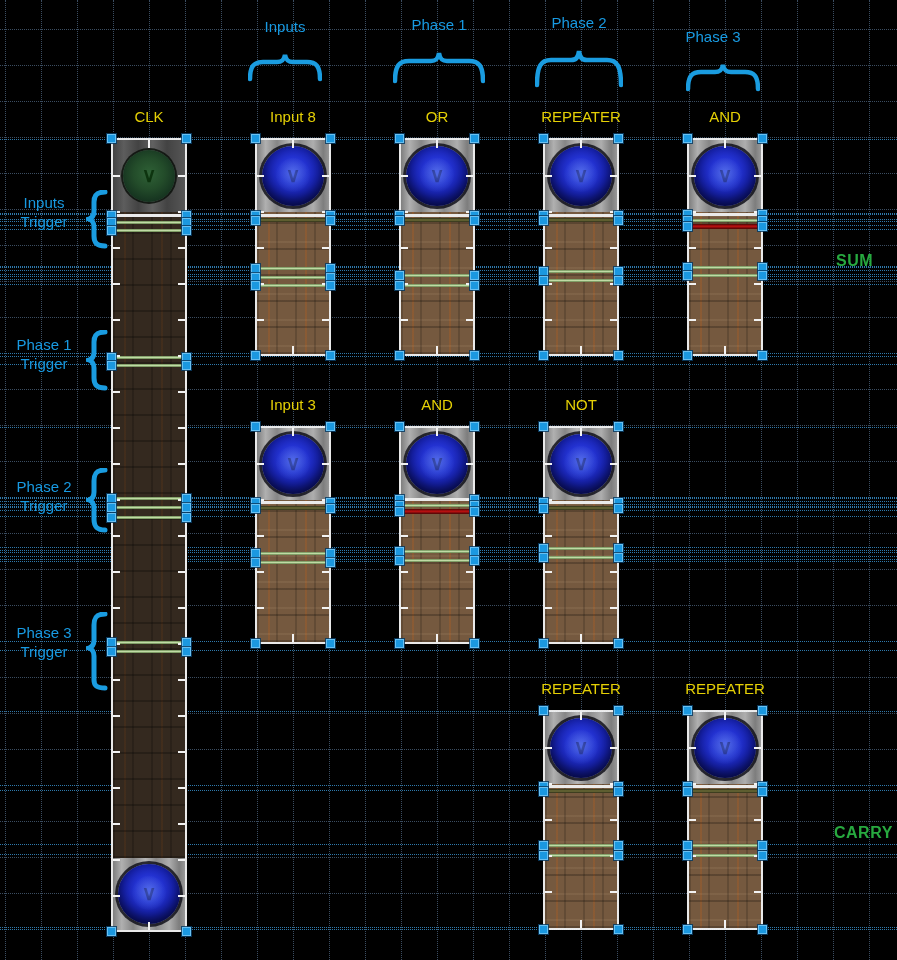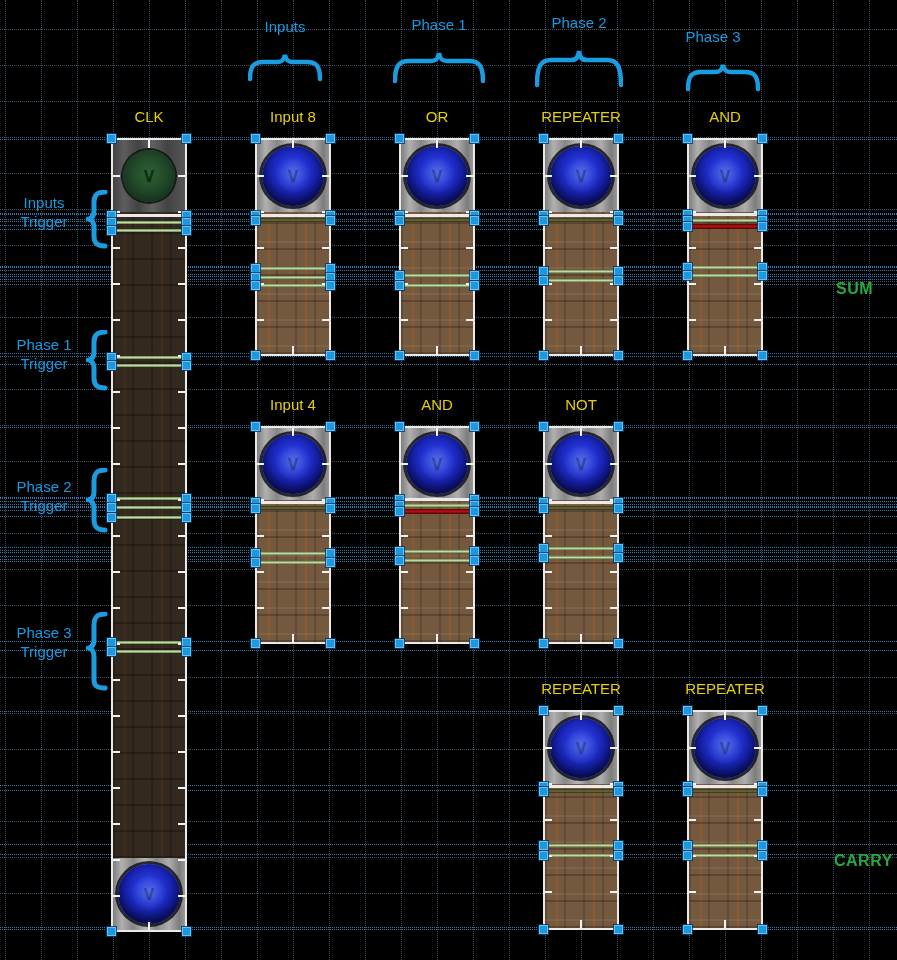--- a/index.html
+++ b/index.html
@@ -47,21 +47,21 @@
   .hd{position:absolute;width:9px;height:9px;background:#1b98e0;z-index:5;
       box-shadow:0 0 0 1px rgba(8,60,100,.85), inset 0 0 0 1px rgba(170,225,255,.55);}
   .tick-h{position:absolute;width:7px;height:2px;background:#f2f2f2;z-index:4;}
   .tick-v{position:absolute;width:2px;height:8px;background:#f2f2f2;z-index:4;margin-left:-1px;}
   .dev-label{position:absolute;left:-45px;right:-45px;top:-30px;text-align:center;
       color:#e5d005;font-size:15px;z-index:6;}
   
   .toplabel{position:absolute;width:90px;text-align:center;color:#189ae2;font-size:15px;z-index:6;}
   .lt-label{position:absolute;left:0;width:88px;text-align:center;color:#189ae2;font-size:15px;
       line-height:19px;z-index:6;}
-  .rt-label{position:absolute;color:#27a93f;font-size:16px;font-weight:bold;letter-spacing:.5px;z-index:6;margin-top:28px;}
+  .rt-label{position:absolute;color:#27a93f;font-size:16px;font-weight:bold;letter-spacing:.5px;z-index:6;}
   .brace{position:absolute;z-index:7;}
 </style>
 </head>
 <body>
 
 <div id="canvas">
 
   <div class="toplabel" style="left:240px;top:18px">Inputs</div>
   <div class="toplabel" style="left:394px;top:16px">Phase 1</div>
   <div class="toplabel" style="left:534px;top:14px">Phase 2</div>
@@ -450,21 +450,21 @@
       <div class="hd" style="left: -4px; top: 84px;"></div>
       <div class="hd" style="right: -4px; top: 84px;"></div>
       <div class="ln ln-green" style="top: 128px; height: 3px;"></div>
       <div class="hd" style="left: -4px; top: 125px;"></div>
       <div class="hd" style="right: -4px; top: 125px;"></div>
       <div class="ln ln-green" style="top: 136px; height: 3px;"></div>
       <div class="hd" style="left: -4px; top: 133px;"></div>
       <div class="hd" style="right: -4px; top: 133px;"></div>
     </div>
     <div class="device" style="left: 255px; top: 426px; width: 76px; height: 218px;">
-      <div class="dev-label">Input 4</div>
+      <div class="dev-label">Input 3</div>
       <div class="btile" style="top: 2px;">
         <div class="circ circ-blue">
           <span class="chev">∨</span>
         </div>
       </div>
       <div class="wood" style="top: 74px; bottom: 2px;"></div>
       <div class="frame"></div>
       <div class="hd" style="left: -4px; top: -4px;"></div>
       <div class="hd" style="right: -4px; top: -4px;"></div>
       <div class="hd" style="left: -4px; bottom: -4px;"></div>

